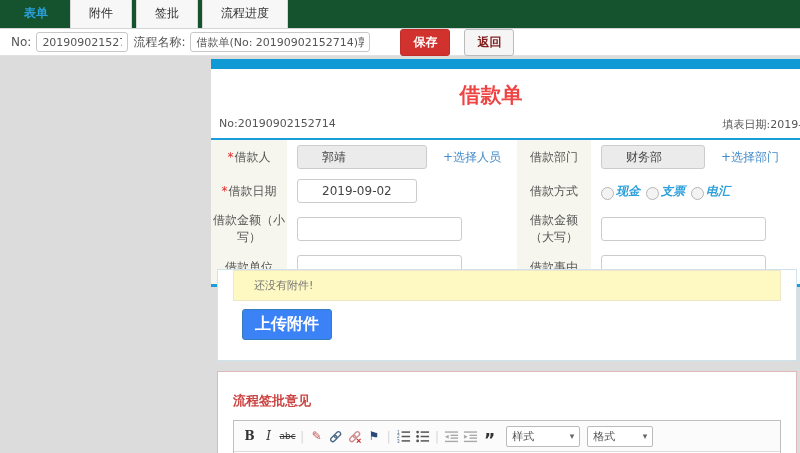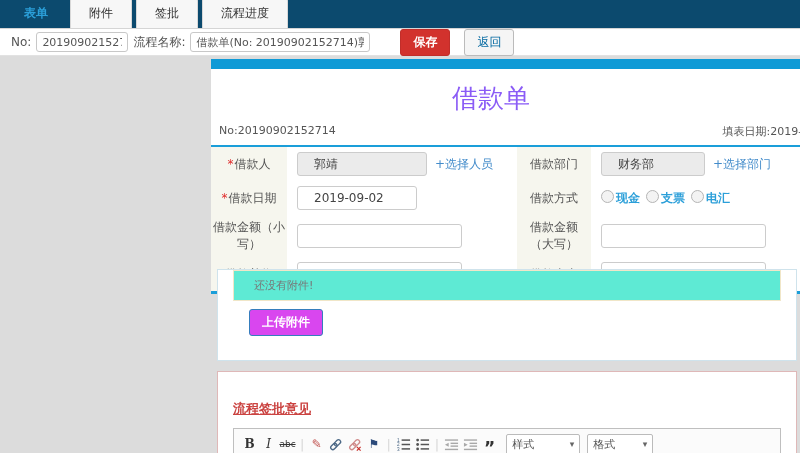--- a/index.html
+++ b/index.html
@@ -2,60 +2,60 @@
 <html><head>
 <meta charset="utf-8">
 <style>
   html,body{margin:0;padding:0;}
   body{
     width:800px;height:453px;overflow:hidden;
     font-family:"DejaVu Sans","Liberation Sans",sans-serif;
     background:#dcdcdc;font-size:12px;color:#333;
   }
   
-  .tabbar{height:29px;background:#0c4a6e;border-bottom:1px solid #d5d5d5;display:flex;align-items:flex-end;padding-left:6px;box-sizing:border-box;}
+  .tabbar{height:29px;background:#14532d;border-bottom:1px solid #d5d5d5;display:flex;align-items:flex-end;padding-left:6px;box-sizing:border-box;}
   .tab{padding:6px 18px;font-size:12px;color:#333;border:1px solid #d8d8d8;border-bottom:none;border-radius:3px 3px 0 0;margin-right:4px;background:#f7f7f7;cursor:pointer;}
   .tab.active{border:none;background:transparent;color:#2b9fd9;font-weight:bold;}
   
   .toolbar{height:27px;background:#fff;border-bottom:1px solid #e2e2e2;display:flex;align-items:center;padding:0 6px;box-sizing:border-box;}
   .toolbar label{color:#555;font-size:12px;margin:0 5px;white-space:nowrap;}
   .toolbar input[type=text]{height:18px;border:1px solid #c8c8c8;border-radius:3px;font-size:11px;color:#555;padding:0 5px;font-family:inherit;}
   .inp-no{width:80px;}
   .inp-name{width:168px;}
   .btn{font-size:12px;font-weight:bold;border-radius:3px;padding:4px 12px;cursor:pointer;border:1px solid transparent;white-space:nowrap;}
   .btn-save{background:#d2322d;border-color:#c12e2a;color:#fff;margin-left:30px;}
   .btn-next{background:#428bca;border-color:#357ebd;color:#fff;margin-left:16px;}
-  .btn-back{background:#f5f5f5;border-color:#bbb;color:#0369a1;margin-left:14px;font-weight:normal;}
+  .btn-back{background:#f5f5f5;border-color:#bbb;color:#7f1d1d;margin-left:14px;font-weight:bold;}
   
   .content{position:relative;height:397px;background:#dcdcdc;overflow:hidden;}
   
   .form-panel{position:absolute;left:211px;top:3px;width:684px;background:#fff;}
   .panel-topbar{height:10px;background:#0f9ad6;}
-  .form-title{width:560px;text-align:center;font-size:26px;font-weight:normal;color:#8b5cf6;padding:12px 0 8px 0;}
+  .form-title{width:560px;text-align:center;font-size:21px;font-weight:bold;color:#ef4444;padding:12px 0 8px 0;}
   .form-meta{display:flex;justify-content:space-between;font-size:11px;color:#555;padding:0 8px 6px 8px;border-bottom:2px solid #1a9ed9;}
   .form-grid{display:grid;grid-template-columns:76px 230px 74px 304px;border-bottom:3px solid #1a9ed9;}
   .lbl{background:#f6f6ee;color:#555;font-size:12px;display:flex;align-items:center;justify-content:center;text-align:center;padding:4px 2px;box-sizing:border-box;}
   .req{color:#e02b2b;margin-right:1px;}
   .fld{display:flex;align-items:center;padding:5px 10px;box-sizing:border-box;min-height:34px;}
-  .fld input[type=text]{height:24px;border:1px solid #ccc;border-radius:3px;font-size:12px;color:#444;padding:0 16px;box-sizing:border-box;font-family:inherit;}
+  .fld input[type=text]{height:24px;border:1px solid #ccc;border-radius:3px;font-size:12px;color:#444;padding:0 24px;box-sizing:border-box;font-family:inherit;}
   .ro{background:#ebebeb;}
   .w130{width:130px;} .w124{width:104px;} .w120{width:120px;} .w165{width:165px;}
-  a.sel-link{color:#428bca;font-size:12px;text-decoration:none;margin-left:8px;white-space:nowrap;cursor:pointer;}
+  a.sel-link{color:#428bca;font-size:12px;text-decoration:none;margin-left:16px;white-space:nowrap;cursor:pointer;}
   .radio-group{display:flex;align-items:center;}
-  .radio-item{display:flex;align-items:flex-start;margin-right:6px;cursor:pointer;}
+  .radio-item{display:flex;align-items:flex-end;margin-right:6px;cursor:pointer;font-style:italic;}
   .radio-circle{width:11px;height:11px;border:1px solid #b5b5b5;border-radius:50%;background:#f3f3f3;display:inline-block;margin-right:2px;}
   .radio-label{color:#2b9fd9;font-size:12px;font-weight:bold;}
   
   .attach-panel{position:absolute;left:217px;top:213px;width:580px;height:92px;background:#fff;border:1px solid #cfe3ec;box-sizing:border-box;}
   .attach-heading{color:#337ab7;font-weight:bold;font-size:13px;margin:11px 15px 8px 15px;}
-  .attach-alert{margin:0 15px;background:#5eead4;border:1px solid #f0e6c8;padding:7px 20px;font-size:11px;color:#777;}
-  .btn-upload{display:inline-block;background:#d946ef;border:1px solid #357ebd;color:#fff;font-size:12px;font-weight:bold;border-radius:3px;padding:4px 12px;margin:8px 31px;cursor:pointer;}
+  .attach-alert{margin:0 15px;background:#fef9c3;border:1px solid #f0e6c8;padding:7px 20px;font-size:11px;color:#777;}
+  .btn-upload{display:inline-block;background:#3b82f6;border:1px solid #357ebd;color:#fff;font-size:16px;font-weight:bold;border-radius:3px;padding:4px 12px;margin:8px 24px;cursor:pointer;}
   
   .approval-panel{position:absolute;left:217px;top:315px;width:580px;height:260px;background:#fff;border:1px solid #dfb8b8;box-sizing:border-box;}
-  .approval-heading{color:#cb4442;font-weight:bold;font-size:13px;margin:28px 15px 10px 15px;text-decoration:underline;}
+  .approval-heading{color:#cb4442;font-weight:bold;font-size:13px;margin:20px 15px 10px 15px;}
   .editor{margin:0 15px;border:1px solid #bfbfbf;background:#fff;}
   .editor-toolbar{display:flex;align-items:center;padding:4px 6px;background:#fbfbfb;border-bottom:1px solid #ddd;height:22px;}
   .tb-btn{display:inline-flex;align-items:center;justify-content:center;min-width:17px;height:18px;margin:0 1px;cursor:pointer;font-size:12px;color:#333;}
   .tb-sep{color:#d8d8d8;margin:0 3px;font-size:13px;}
   .g-bold{font-weight:bold;font-family:"DejaVu Serif","Liberation Serif",serif;}
   .g-italic{font-style:italic;font-family:"DejaVu Serif","Liberation Serif",serif;}
   .g-strike{font-size:9px;text-decoration:line-through;}
   .g-eraser{color:#c0504d;font-size:12px;}
   .g-quote{font-size:17px;font-weight:bold;line-height:10px;padding-top:8px;}
   .combo{display:flex;align-items:center;justify-content:space-between;border:1px solid #bbb;border-radius:2px;background:#fff;height:19px;padding:0 5px;margin-left:7px;font-size:11px;color:#555;cursor:pointer;}

